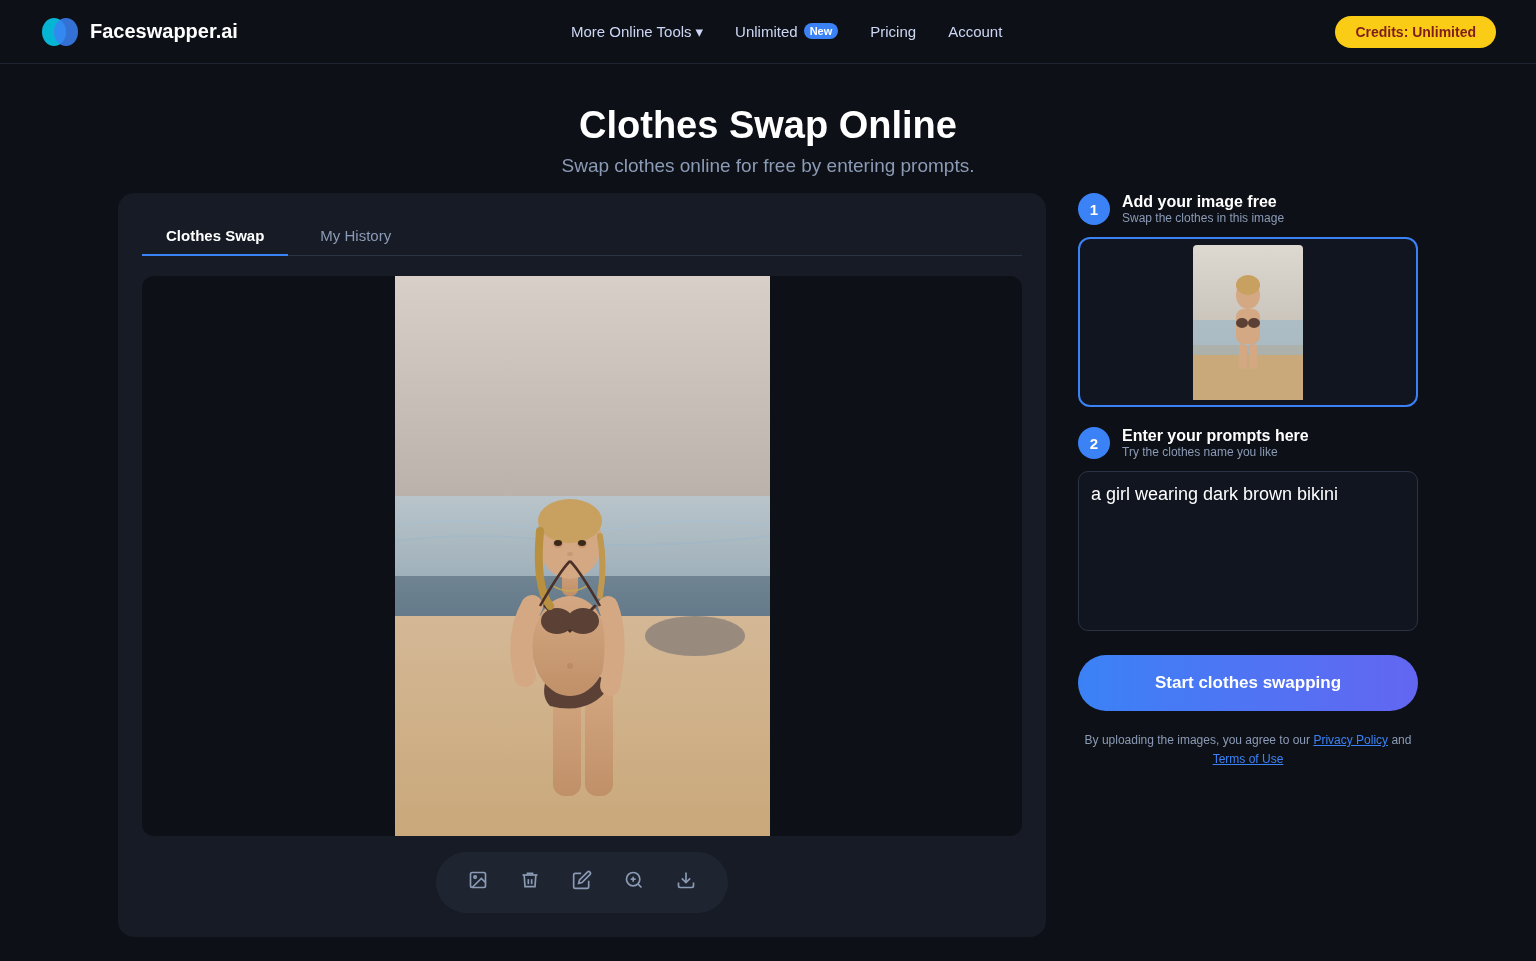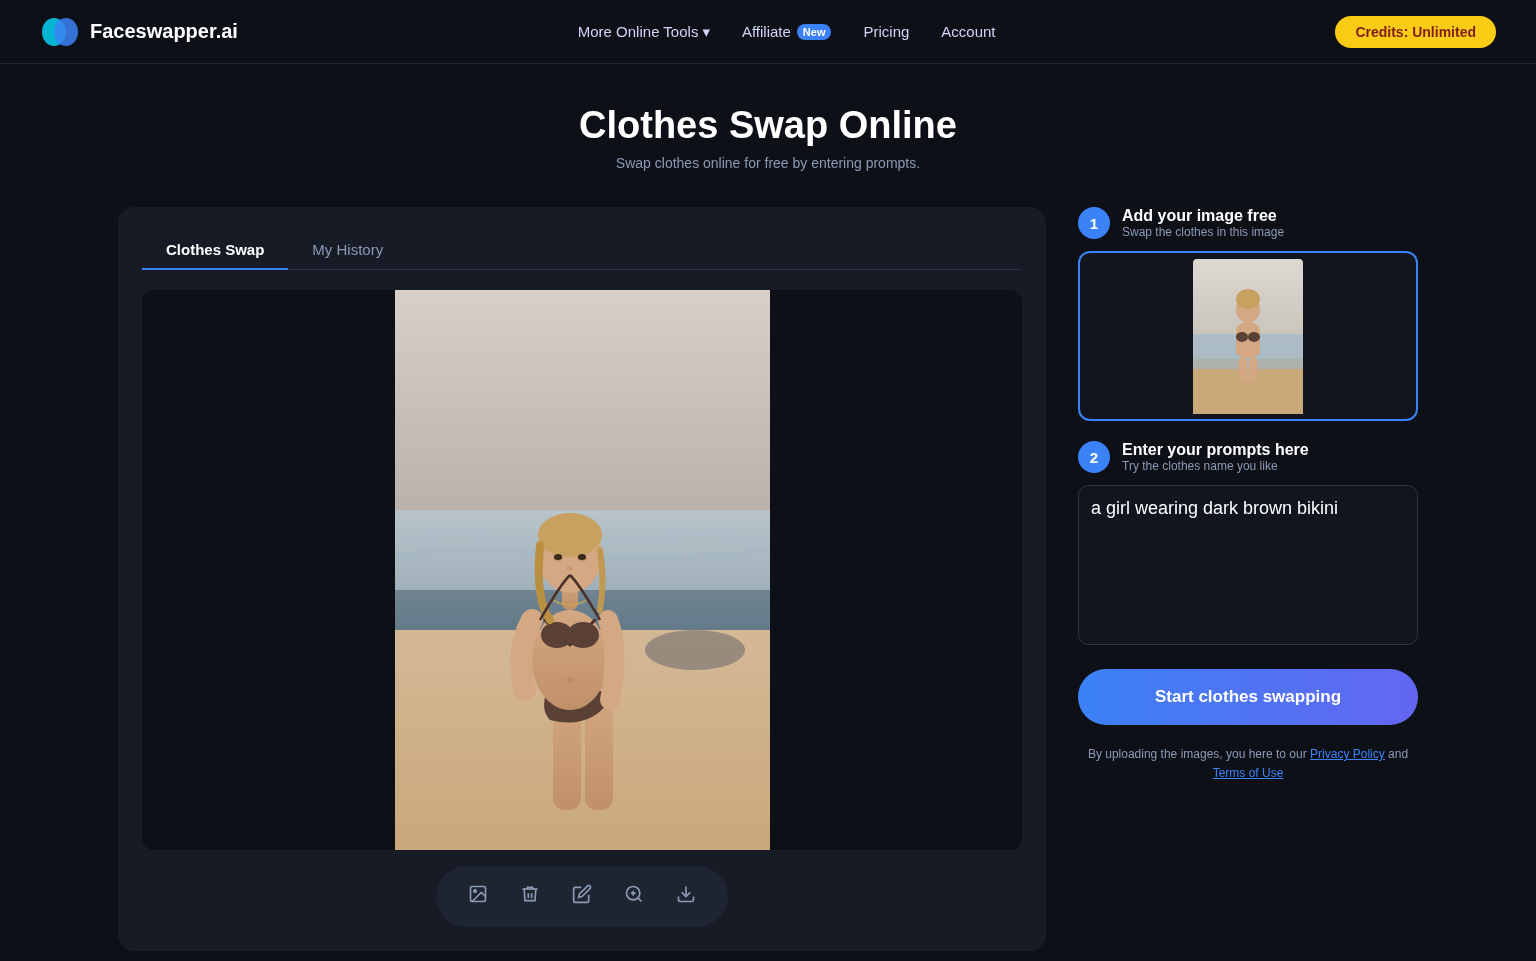--- a/index.html
+++ b/index.html
@@ -31,21 +31,21 @@
       height: 40px;
       position: relative;
     }
     .logo-title {
       font-size: 20px;
       font-weight: 600;
       color: #fff;
     }
     nav {
       display: flex;
-      align-items: center;
+      align-items: flex-start;
       gap: 32px;
     }
     .nav-item {
       color: #cdd6f4;
       font-size: 15px;
       cursor: pointer;
       display: flex;
       align-items: center;
       gap: 4px;
     }
@@ -79,22 +79,22 @@
     }
     .page-title {
       text-align: center;
       font-size: 38px;
       font-weight: 800;
       margin-bottom: 8px;
     }
     .page-subtitle {
       text-align: center;
       color: #8b9ab5;
-      font-size: 14px;
-      margin-bottom: 36px;
+      font-size: 19px;
+      margin-bottom: 16px;
     }
 
     
     .main-layout {
       display: flex;
       gap: 32px;
       align-items: flex-start;
       max-width: 1300px;
       margin: 0 auto;
     }
@@ -102,21 +102,21 @@
     
     .left-panel {
       background: #161b25;
       border-radius: 16px;
       padding: 24px;
       flex: 1;
       min-width: 0;
     }
     .tabs {
       display: flex;
-      gap: 0;
+      gap: 8px;
       margin-bottom: 20px;
       border-bottom: 1px solid #2a3344;
     }
     .tab {
       padding: 10px 24px;
       font-size: 15px;
       cursor: pointer;
       color: #8b9ab5;
       border-bottom: 2px solid transparent;
       margin-bottom: -1px;
@@ -271,21 +271,21 @@
     </div>
     <span class="logo-title">Faceswapper.ai</span>
   </div>
 
   <nav>
     <div class="nav-item">
       <span>More Online Tools</span>
       <span>▾</span>
     </div>
     <div class="nav-item affiliate-badge">
-      <span>Affiliate</span>
+      <span>Unlimited</span>
       <span class="new-badge">New</span>
     </div>
     <div class="nav-item">
       <span>Pricing</span>
     </div>
     <div class="nav-item">
       <span>Account</span>
     </div>
   </nav>
 
@@ -474,20 +474,20 @@
             <div class="step-title">Enter your prompts here</div>
             <div class="step-subtitle">Try the clothes name you like</div>
           </div>
         </div>
         <textarea class="prompt-textarea" style="">a girl wearing dark brown bikini</textarea>
       </div>
 
       <button class="start-btn">Start clothes swapping</button>
 
       <p class="terms-text">
-        <span>By uploading the images, you here to our</span>
+        <span>By uploading the images, you agree to our</span>
         <span class="terms-link">Privacy Policy</span>
         <span>and</span>
         <span class="terms-link">Terms of Use</span>
       </p>
     </div>
   </div>
 </div>
 
 </body></html>

